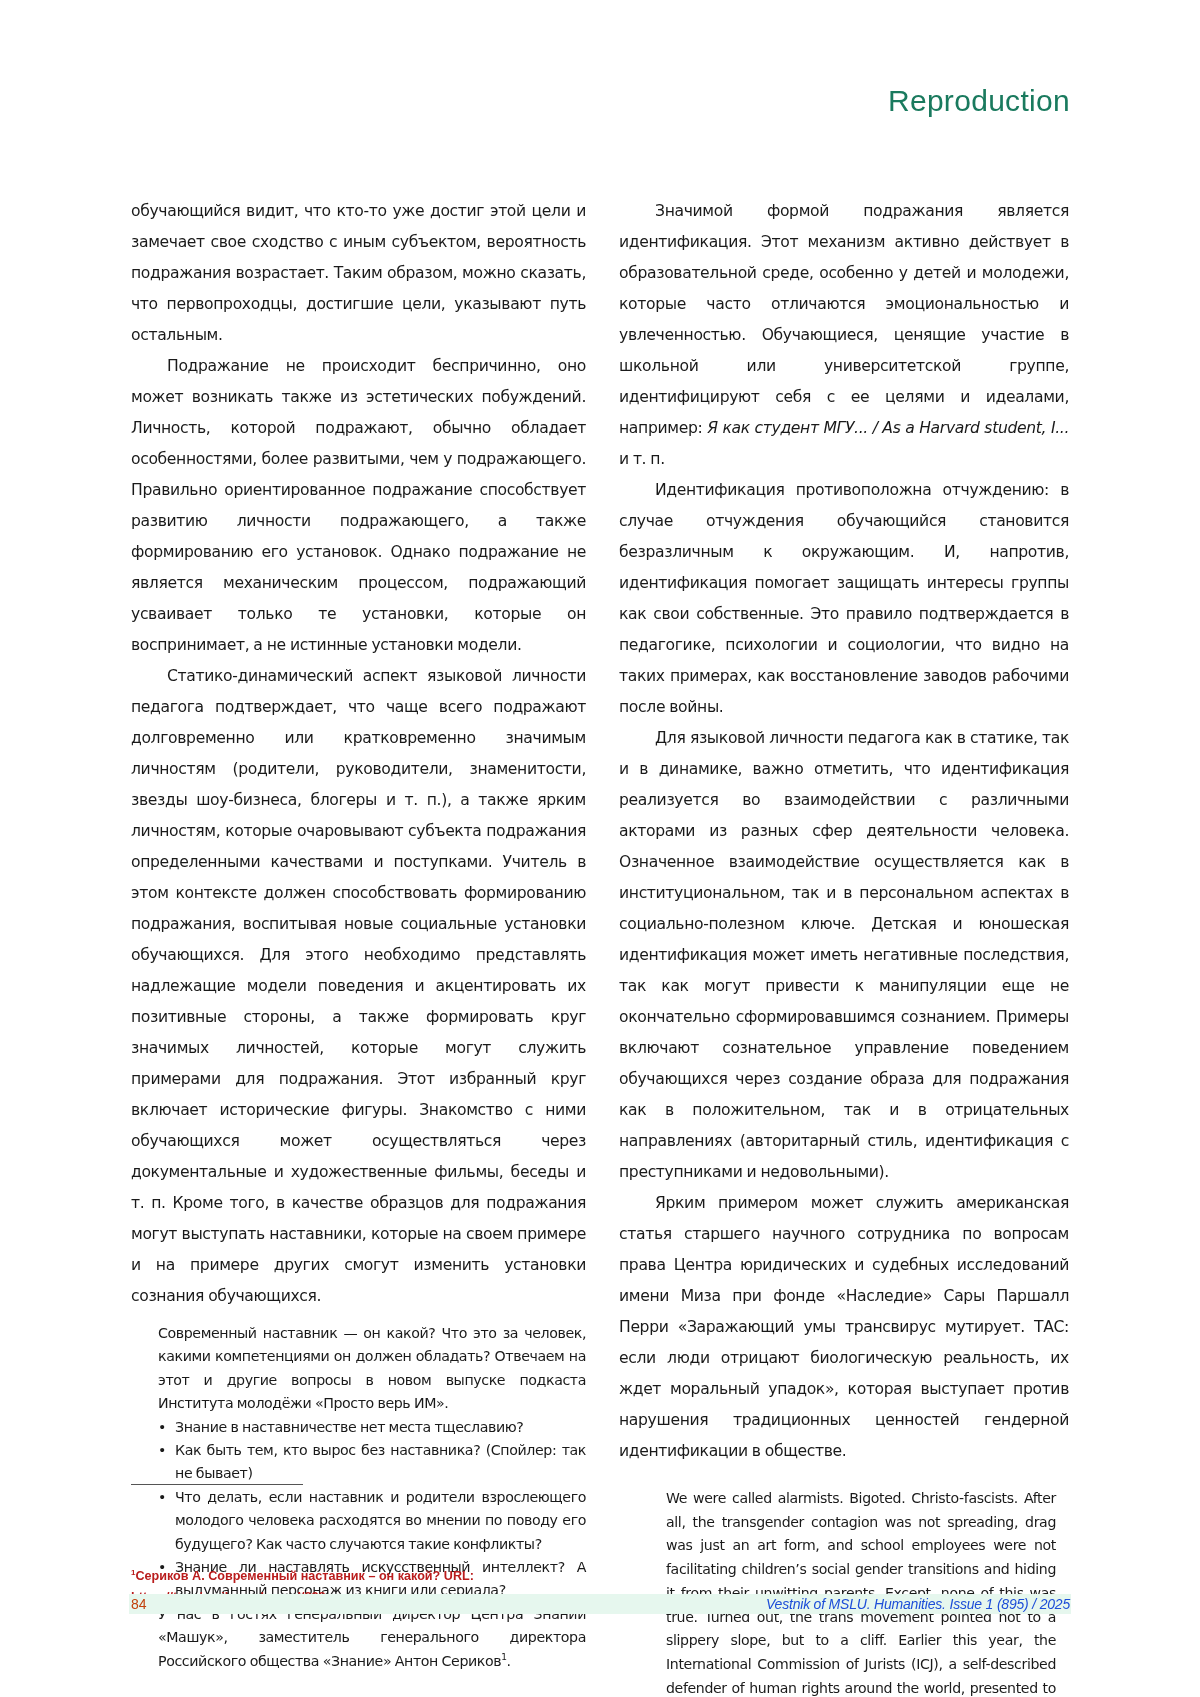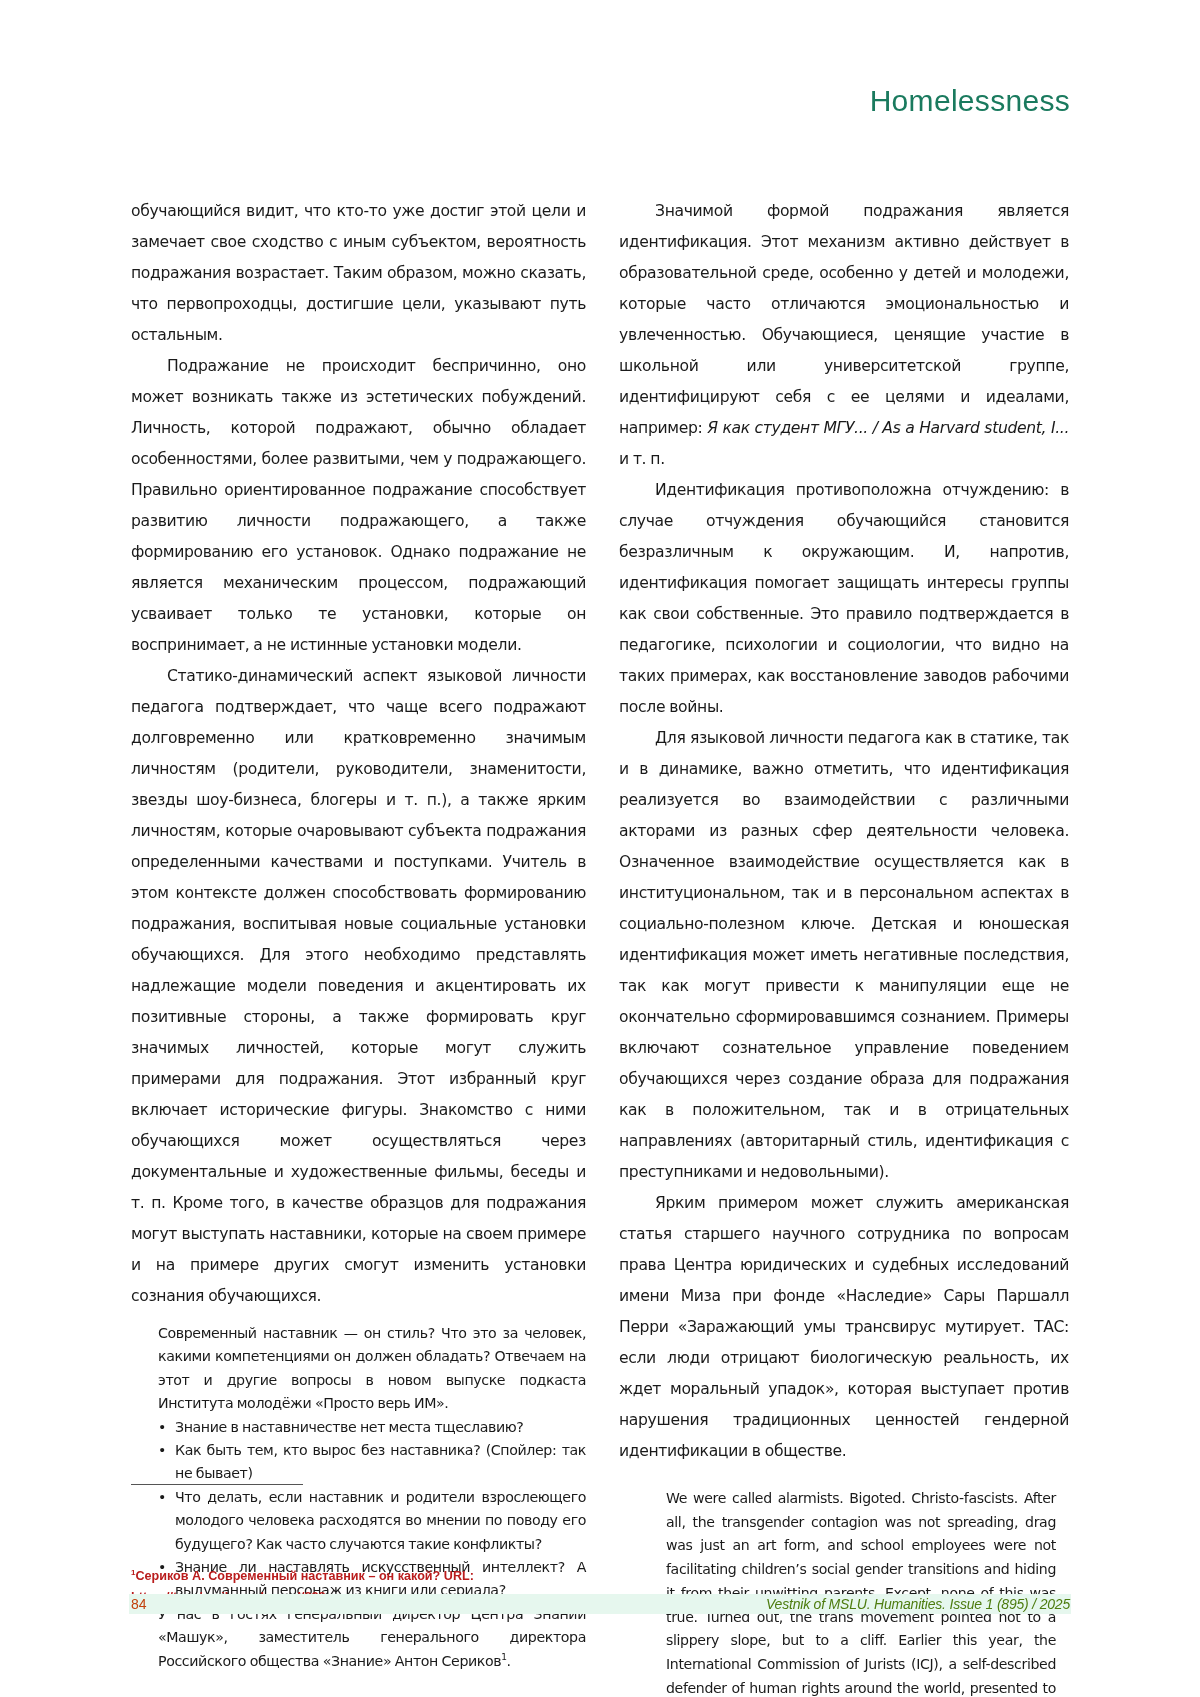--- a/index.html
+++ b/index.html
@@ -17,34 +17,34 @@
   .callout li { position:relative; padding-left:17px; }
   .callout li .bullet { position:absolute; left:0; top:0; }
   .callout sup { font-size:9px; vertical-align:super; line-height:0; }
   .footnote-rule { position:absolute; left:131px; top:1484px; width:172px; height:1px; background:#555; }
   .footnote { position:absolute; left:131px; top:1566px; width:450px; font-family:"Liberation Sans", sans-serif; font-size:12.6px; line-height:20.5px; color:#b91c1c;font-weight:bold; }
   .footnote sup { font-size:8px; vertical-align:super; line-height:0; }
   .quote { margin:20px 0 0 34px; font-family:"DejaVu Sans", sans-serif; font-size:14.1px; line-height:23.7px; text-align:justify; letter-spacing:-0.35px; word-spacing:-0.3px; }
   .quote p { margin:13px; }
   .footer-band { position:absolute; left:129px; top:1594px; width:942px; height:20px; background:#e6f7ee; }
   .page-number { position:absolute; left:131px; top:1595px; font-family:"Liberation Sans", sans-serif; font-size:14px; line-height:18px; color:#c2410c; }
-  .journal-info { position:absolute; right:130px; top:1595px; font-family:"Liberation Sans", sans-serif; font-style:italic; font-size:14px; line-height:18px; color:#4d7c0f; letter-spacing:-0.2px; }
+  .journal-info { position:absolute; right:130px; top:1595px; font-family:"Liberation Sans", sans-serif; font-style:italic; font-size:14px; line-height:18px; color:#1d4ed8; letter-spacing:-0.2px; }
 </style>
 </head>
 <body>
 
-<div class="section-title">Homelessness</div>
+<div class="section-title">Reproduction</div>
 
 <div class="col col-left">
   <p class="body">обучающийся видит, что кто-то уже достиг этой цели и замечает свое сходство с иным субъектом, вероятность подражания возрастает. Таким образом, можно сказать, что первопроходцы, достигшие цели, указывают путь остальным.</p>
   <p class="body indent">Подражание не происходит беспричинно, оно может возникать также из эстетических побуждений. Личность, которой подражают, обычно обладает особенностями, более развитыми, чем у подражающего. Правильно ориентированное подражание способствует развитию личности подражающего, а также формированию его установок. Однако подражание не является механическим процессом, подражающий усваивает только те установки, которые он воспринимает, а не истинные установки модели.</p>
   <p class="body indent">Статико-динамический аспект языковой личности педагога подтверждает, что чаще всего подражают долговременно или кратковременно значимым личностям (родители, руководители, знаменитости, звезды шоу-бизнеса, блогеры и т. п.), а также ярким личностям, которые очаровывают субъекта подражания определенными качествами и поступками. Учитель в этом контексте должен способствовать формированию подражания, воспитывая новые социальные установки обучающихся. Для этого необходимо представлять надлежащие модели поведения и акцентировать их позитивные стороны, а также формировать круг значимых личностей, которые могут служить примерами для подражания. Этот избранный круг включает исторические фигуры. Знакомство с ними обучающихся может осуществляться через документальные и художественные фильмы, беседы и т. п. Кроме того, в качестве образцов для подражания могут выступать наставники, которые на своем примере и на примере других смогут изменить установки сознания обучающихся.</p>
 
   <div class="callout">
-    <p>Современный наставник — он стиль? Что это за человек, какими компетенциями он должен обладать? Отвечаем на этот и другие вопросы в новом выпуске подкаста Института молодёжи «Просто верь ИМ».</p>
+    <p>Современный наставник — он какой? Что это за человек, какими компетенциями он должен обладать? Отвечаем на этот и другие вопросы в новом выпуске подкаста Института молодёжи «Просто верь ИМ».</p>
     <ul>
       <li><span class="bullet">•</span><span>Знание в наставничестве нет места тщеславию?</span></li>
       <li><span class="bullet">•</span><span>Как быть тем, кто вырос без наставника? (Спойлер: так не бывает)</span></li>
       <li><span class="bullet">•</span><span>Что делать, если наставник и родители взрослеющего молодого человека расходятся во мнении по поводу его будущего? Как часто случаются такие конфликты?</span></li>
       <li><span class="bullet">•</span><span>Знание ли наставлять искусственный интеллект? А выдуманный персонаж из книги или сериала?</span></li>
     </ul>
     <p><span>У нас в гостях генеральный директор Центра Знаний «Машук», заместитель генерального директора Российского общества «Знание» Антон Сериков</span><sup>1</sup><span>.</span></p>
   </div>
 </div>
 

